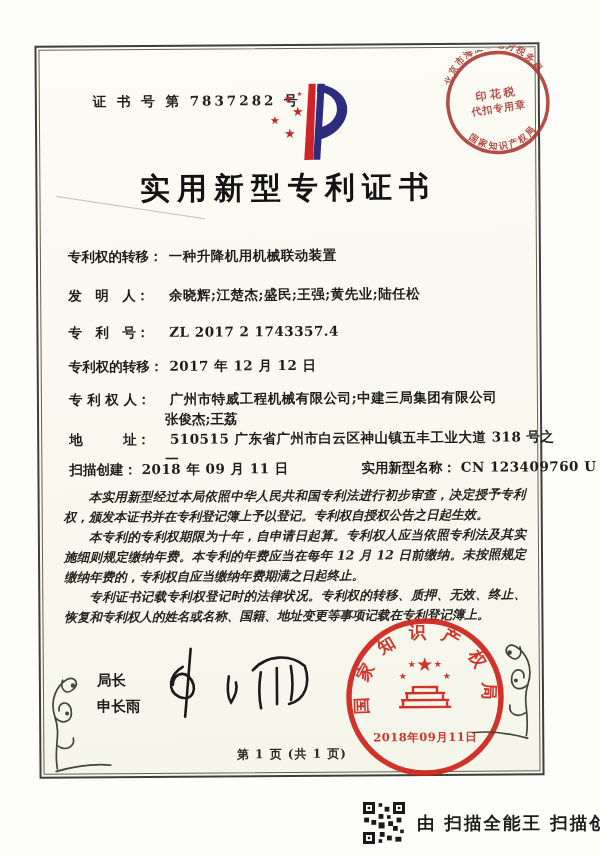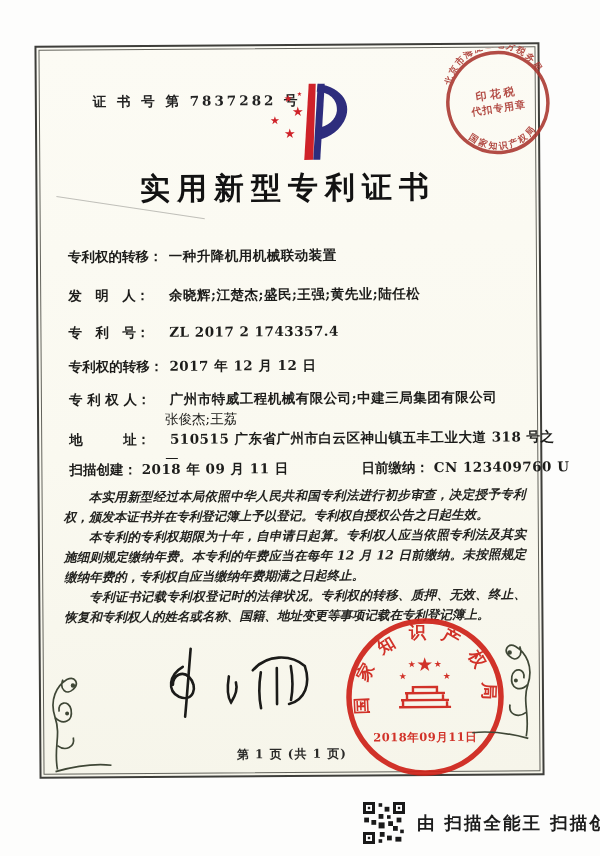--- a/index.html
+++ b/index.html
@@ -23,21 +23,21 @@
   .logo { position:absolute; left:203px; top:34px; width:112px; height:88px; }
 
   .title { position:absolute; left:0; top:122px; width:100%; text-align:center;
            font-size:30px; font-weight:bold; letter-spacing:7px; color:#121212; }
 
   
   .field { position:absolute; left:30px; width:450px; font-size:13.5px; color:#1c1c1a;
            font-weight:600; white-space:nowrap; }
   .flabel { display:inline-block; width:96px; }
   .fvalue { letter-spacing:.5px; }
-  .cont { position:absolute; left:126px; font-size:13.5px; font-weight:400; color:#1c1c1a; }
+  .cont { position:absolute; left:126px; font-size:13.5px; font-weight:700; color:#1c1c1a; }
   .grant2 { position:absolute; left:292px; top:0; }
 
   
   .body-text { position:absolute; left:24px; top:440px; width:462px; font-size:12.5px;
                line-height:1.6; color:#232320; text-align:justify; font-style:italic; }
   .body-text p { text-indent:2em; font-weight:600; }
 
   
   .director { position:absolute; left:56px; top:620px; font-size:14.5px; font-weight:600;
               color:#1a1a18; line-height:1.8; }
@@ -114,31 +114,35 @@
     <div class="field" style="top:384px">
       <span class="flabel">地　　　址：</span>
       <span class="fvalue">510515 广东省广州市白云区神山镇五丰工业大道 318 号之</span>
     </div>
     <div class="cont" style="top:404px">一</div>
 
     <div class="field" style="top:414px">
       <span class="flabel" style="width:auto">扫描创建：</span>
       <span class="fvalue">2018 年 09 月 11 日</span>
       <span class="grant2">
-        <span>日前缴纳：</span>
+        <span>实用新型名称：</span>
         <span class="fvalue">CN 123409760 U</span>
       </span>
     </div>
 
     <div class="body-text">
       <p>本实用新型经过本局依照中华人民共和国专利法进行初步审查，决定授予专利权，颁发本证书并在专利登记簿上予以登记。专利权自授权公告之日起生效。</p>
       <p>本专利的专利权期限为十年，自申请日起算。专利权人应当依照专利法及其实施细则规定缴纳年费。本专利的年费应当在每年 12 月 12 日前缴纳。未按照规定缴纳年费的，专利权自应当缴纳年费期满之日起终止。</p>
       <p>专利证书记载专利权登记时的法律状况。专利权的转移、质押、无效、终止、恢复和专利权人的姓名或名称、国籍、地址变更等事项记载在专利登记簿上。</p>
     </div>
 
+    <div class="director">
+      <div>局长</div>
+      <div>申长雨</div>
+    </div>
 
     <svg class="sig-svg" viewBox="0 0 180 86">
       <g fill="none" stroke="#1b1b19" stroke-width="2.6" stroke-linecap="round">
         <path d="M30,24 C16,32 14,48 26,54 C40,60 46,44 36,34 C30,28 20,32 20,42"></path>
         <path d="M38,6 C36,28 34,54 32,74"></path>
         <path d="M76,34 C74,46 74,54 78,60 C82,54 85,47 83,40"></path>
         <path d="M100,28 C114,12 138,12 152,24 C158,42 152,58 136,62"></path>
         <path d="M108,30 C106,42 106,56 108,66"></path>
         <path d="M124,26 L124,62"></path>
         <path d="M138,24 C140,36 140,48 138,58"></path>

